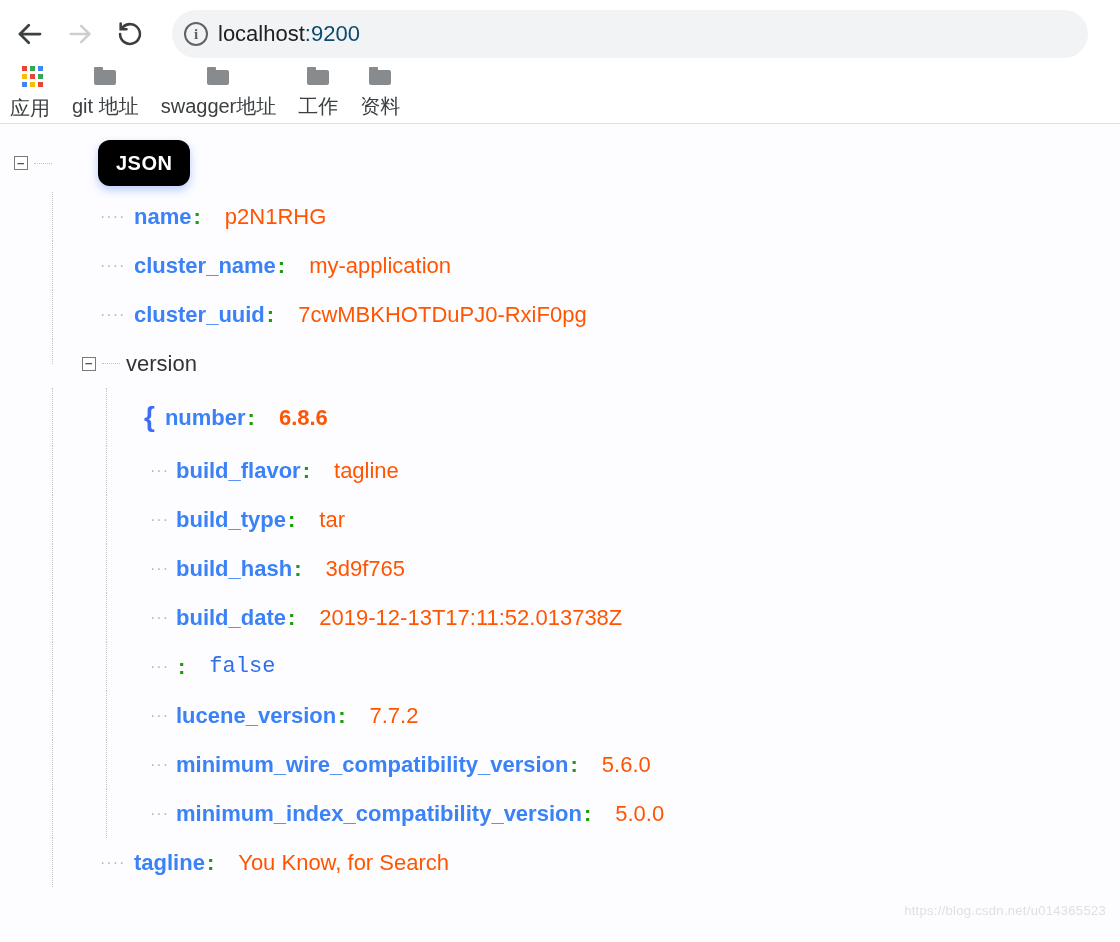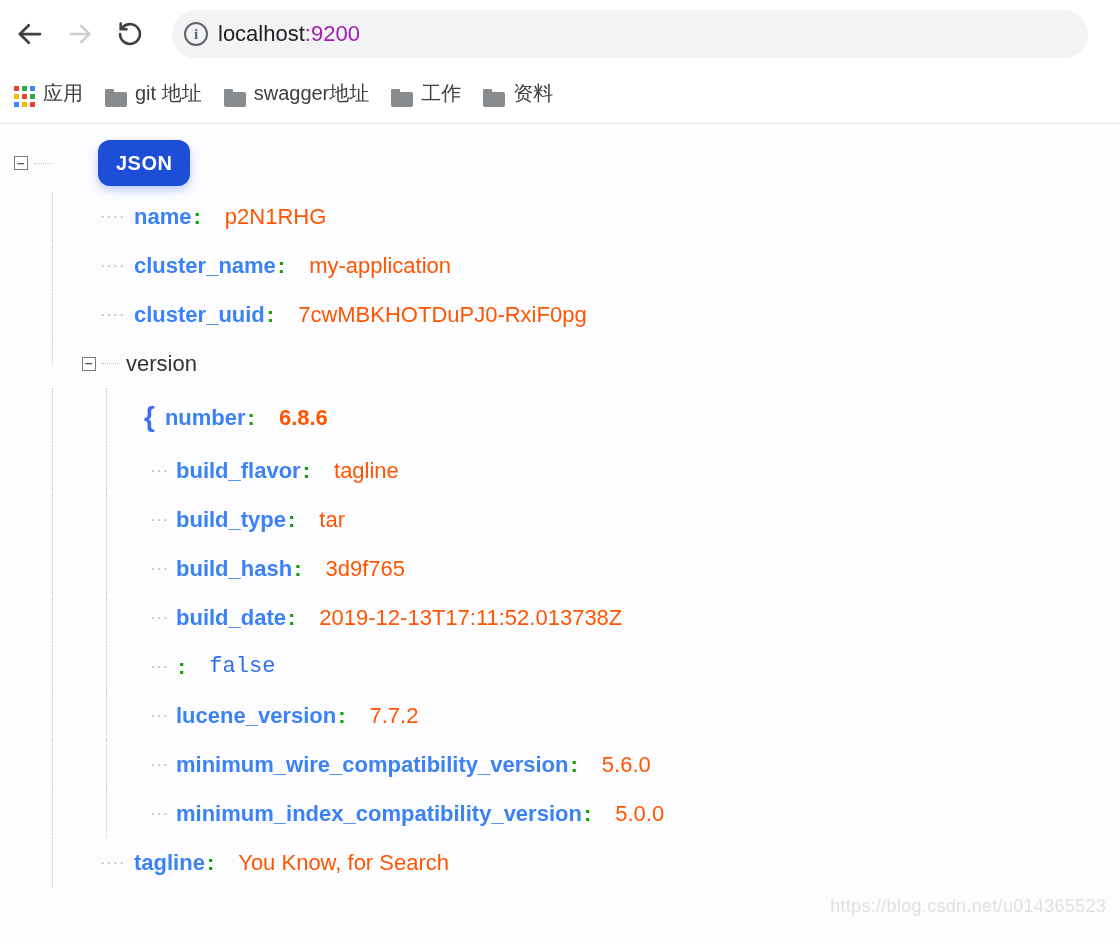--- a/index.html
+++ b/index.html
@@ -58,21 +58,21 @@
       border-radius: 50%;
       display: flex;
       align-items: center;
       justify-content: center;
       font-size: 15px;
       color: #5f6368;
       font-weight: 600;
       font-family: Georgia, serif;
     }
     .address-text .host { color: #202124; }
-    .address-text .port { color: #a21caf; }
+    .address-text .port { color: #0c4a6e; }
     
     .bookmarks {
       display: flex;
       align-items: center;
       padding: 6px 8px 10px 10px;
       gap: 22px;
       border-bottom: 1px solid #e0e0e0;
       height: 56px;
       font-size: 20px;
       color: #3c4043;
@@ -84,23 +84,24 @@
       gap: 3px;
       margin-left: 4px;
     }
     .apps-icon span {
       width: 5px;
       height: 5px;
       display: block;
     }
     .bk-item {
       display: flex;
-      align-items: flex-end;
+      align-items: center;
       gap: 8px;
       cursor: pointer;
+      flex-direction: column;
     }
     .folder-icon {
       width: 22px;
       height: 18px;
       position: relative;
     }
     .folder-icon::before {
       content: "";
       position: absolute;
       top: 0;
@@ -125,21 +126,21 @@
       padding: 20px 10px 10px 10px;
       font-family: "Helvetica Neue", Arial, sans-serif;
       font-size: 22px;
       line-height: 1.5;
       background: #fdfdff;
       position: relative;
       height: calc(100% - 124px);
     }
     .json-badge {
       display: inline-block;
-      background: #1d4ed8;
+      background: #000000;
       color: #ffffff;
       font-weight: 700;
       font-size: 20px;
       padding: 8px 18px;
       border-radius: 12px;
       margin-left: 40px;
       box-shadow: 0 4px 10px rgba(61,108,245,0.35);
       letter-spacing: 0.5px;
     }
     .tree {
@@ -264,21 +265,21 @@
       color:#3d6cf5;
       font-size:28px;
       font-weight:600;
       margin-left:-6px;
       margin-right:10px;
     }
     .watermark {
       position: absolute;
       right: 14px;
       bottom: 22px;
-      font-size: 18px;
+      font-size: 13px;
       color: #e0e0e0;
       letter-spacing: 0.3px;
     }
   </style>
 </head>
 <body>
 
 <div class="navbar">
   <div class="nav-icon back">
     <svg viewBox="0 0 24 24" fill="none" stroke="#3c4043" stroke-width="2.2" stroke-linecap="round" stroke-linejoin="round">

